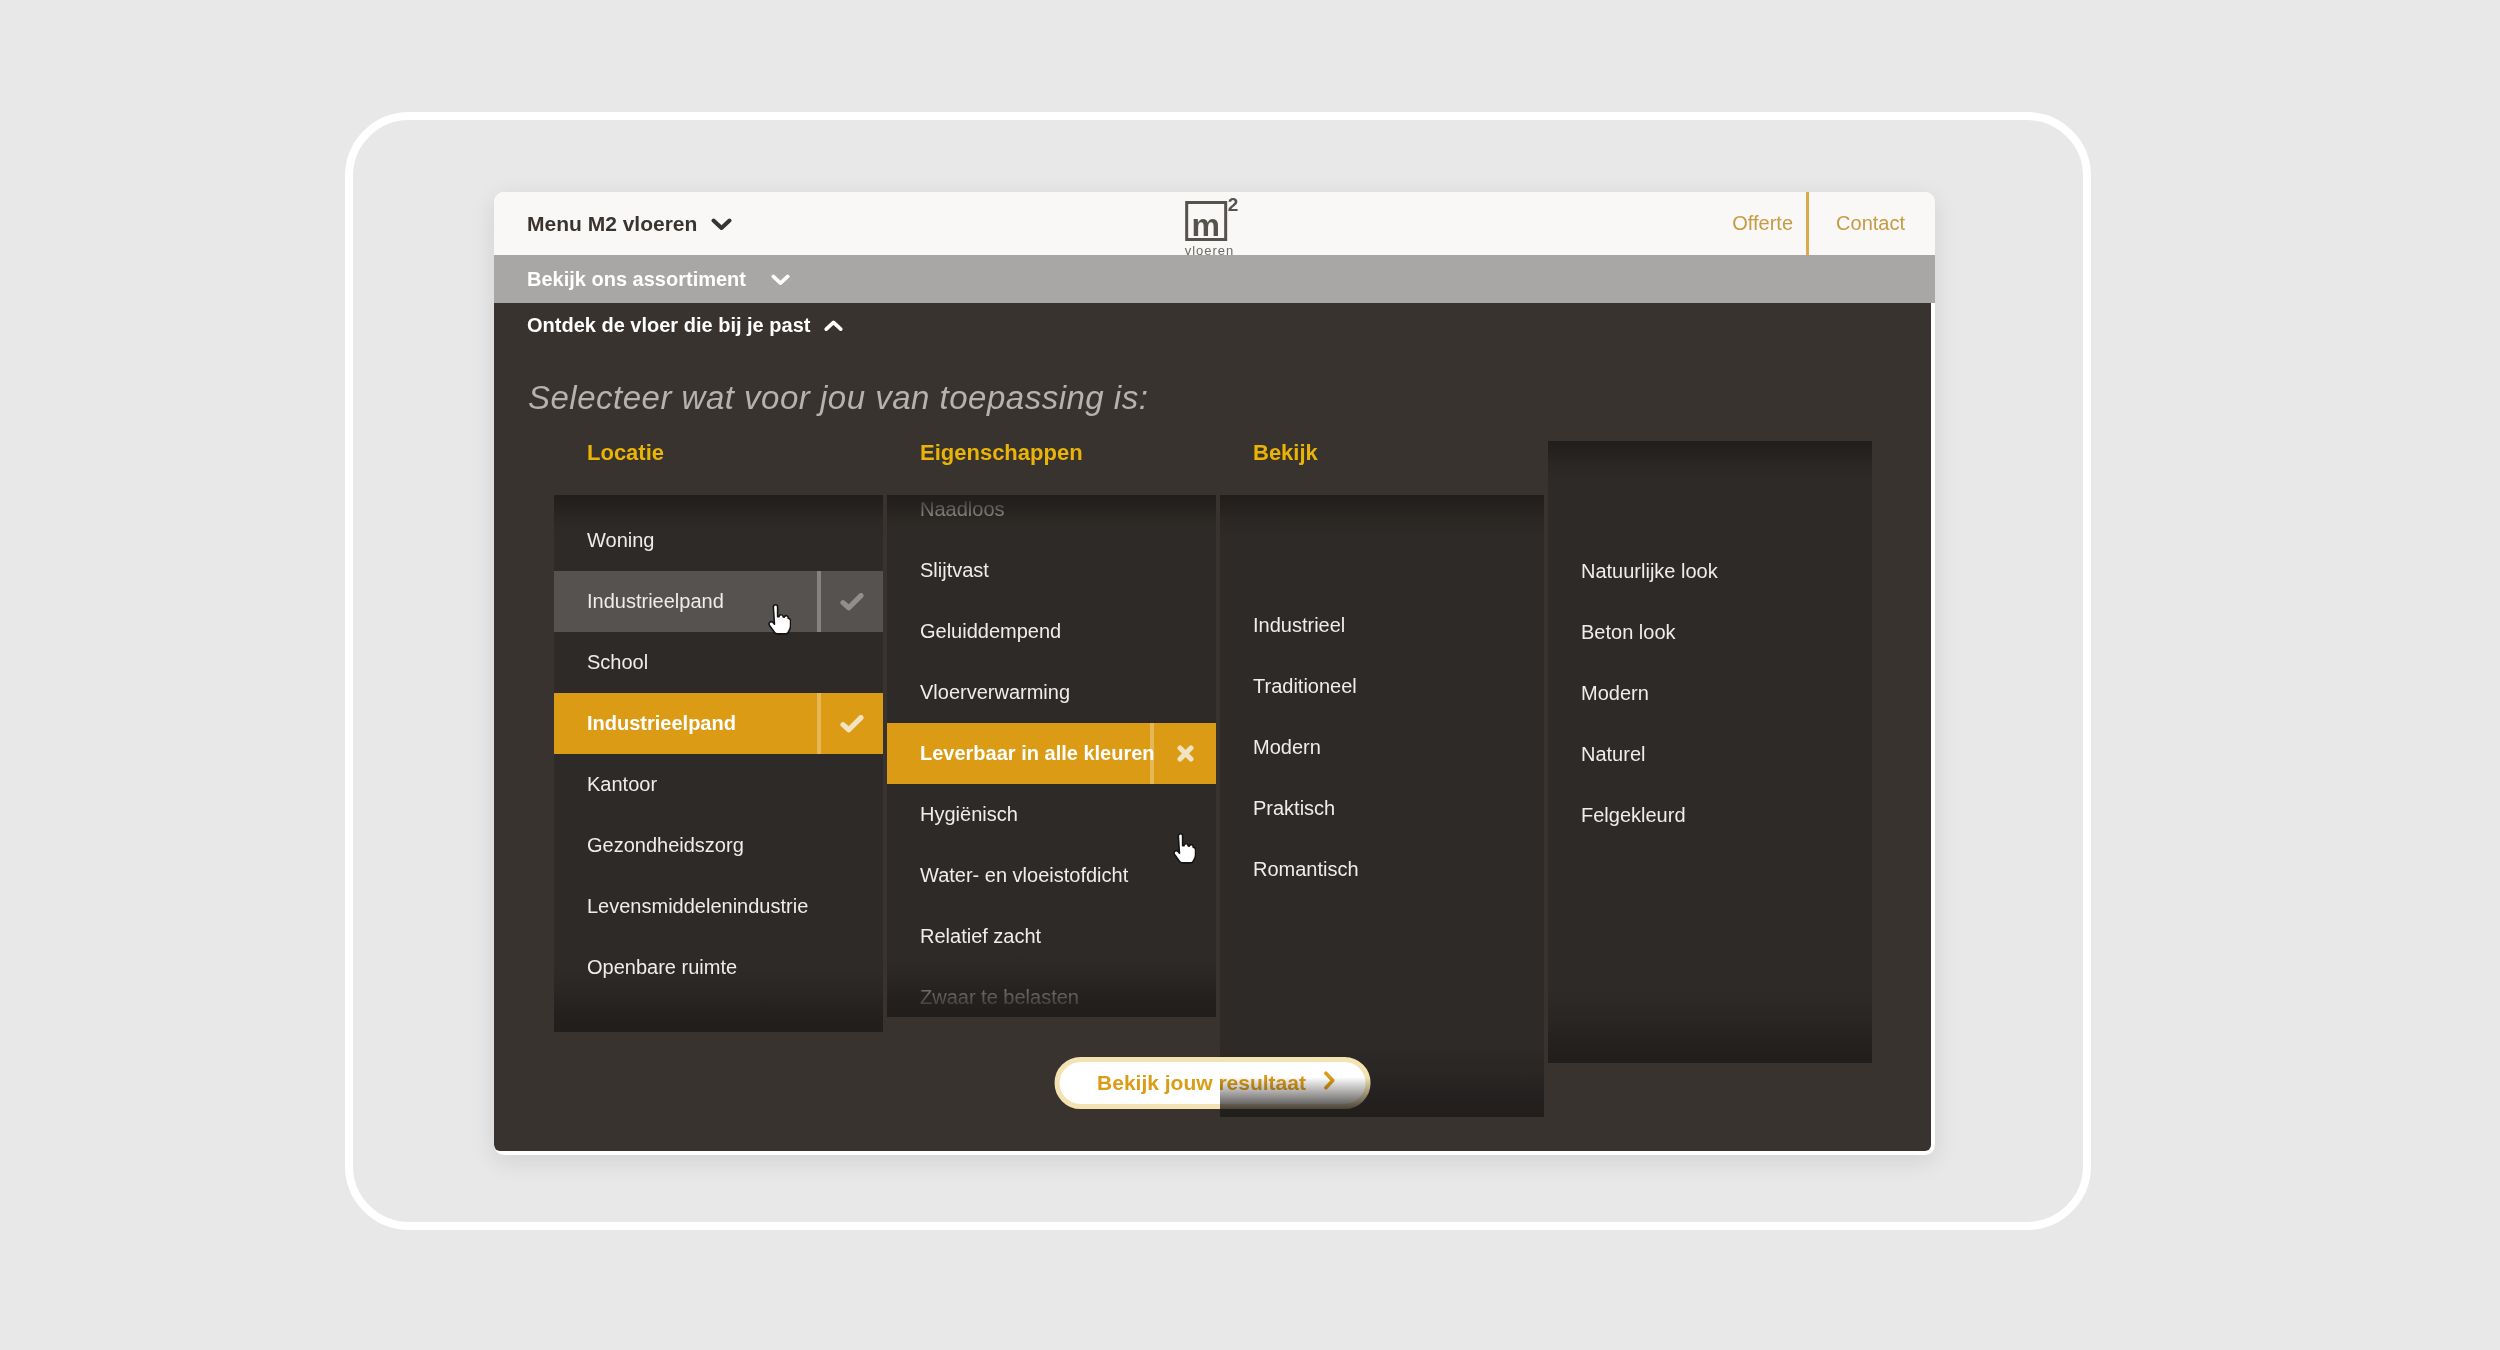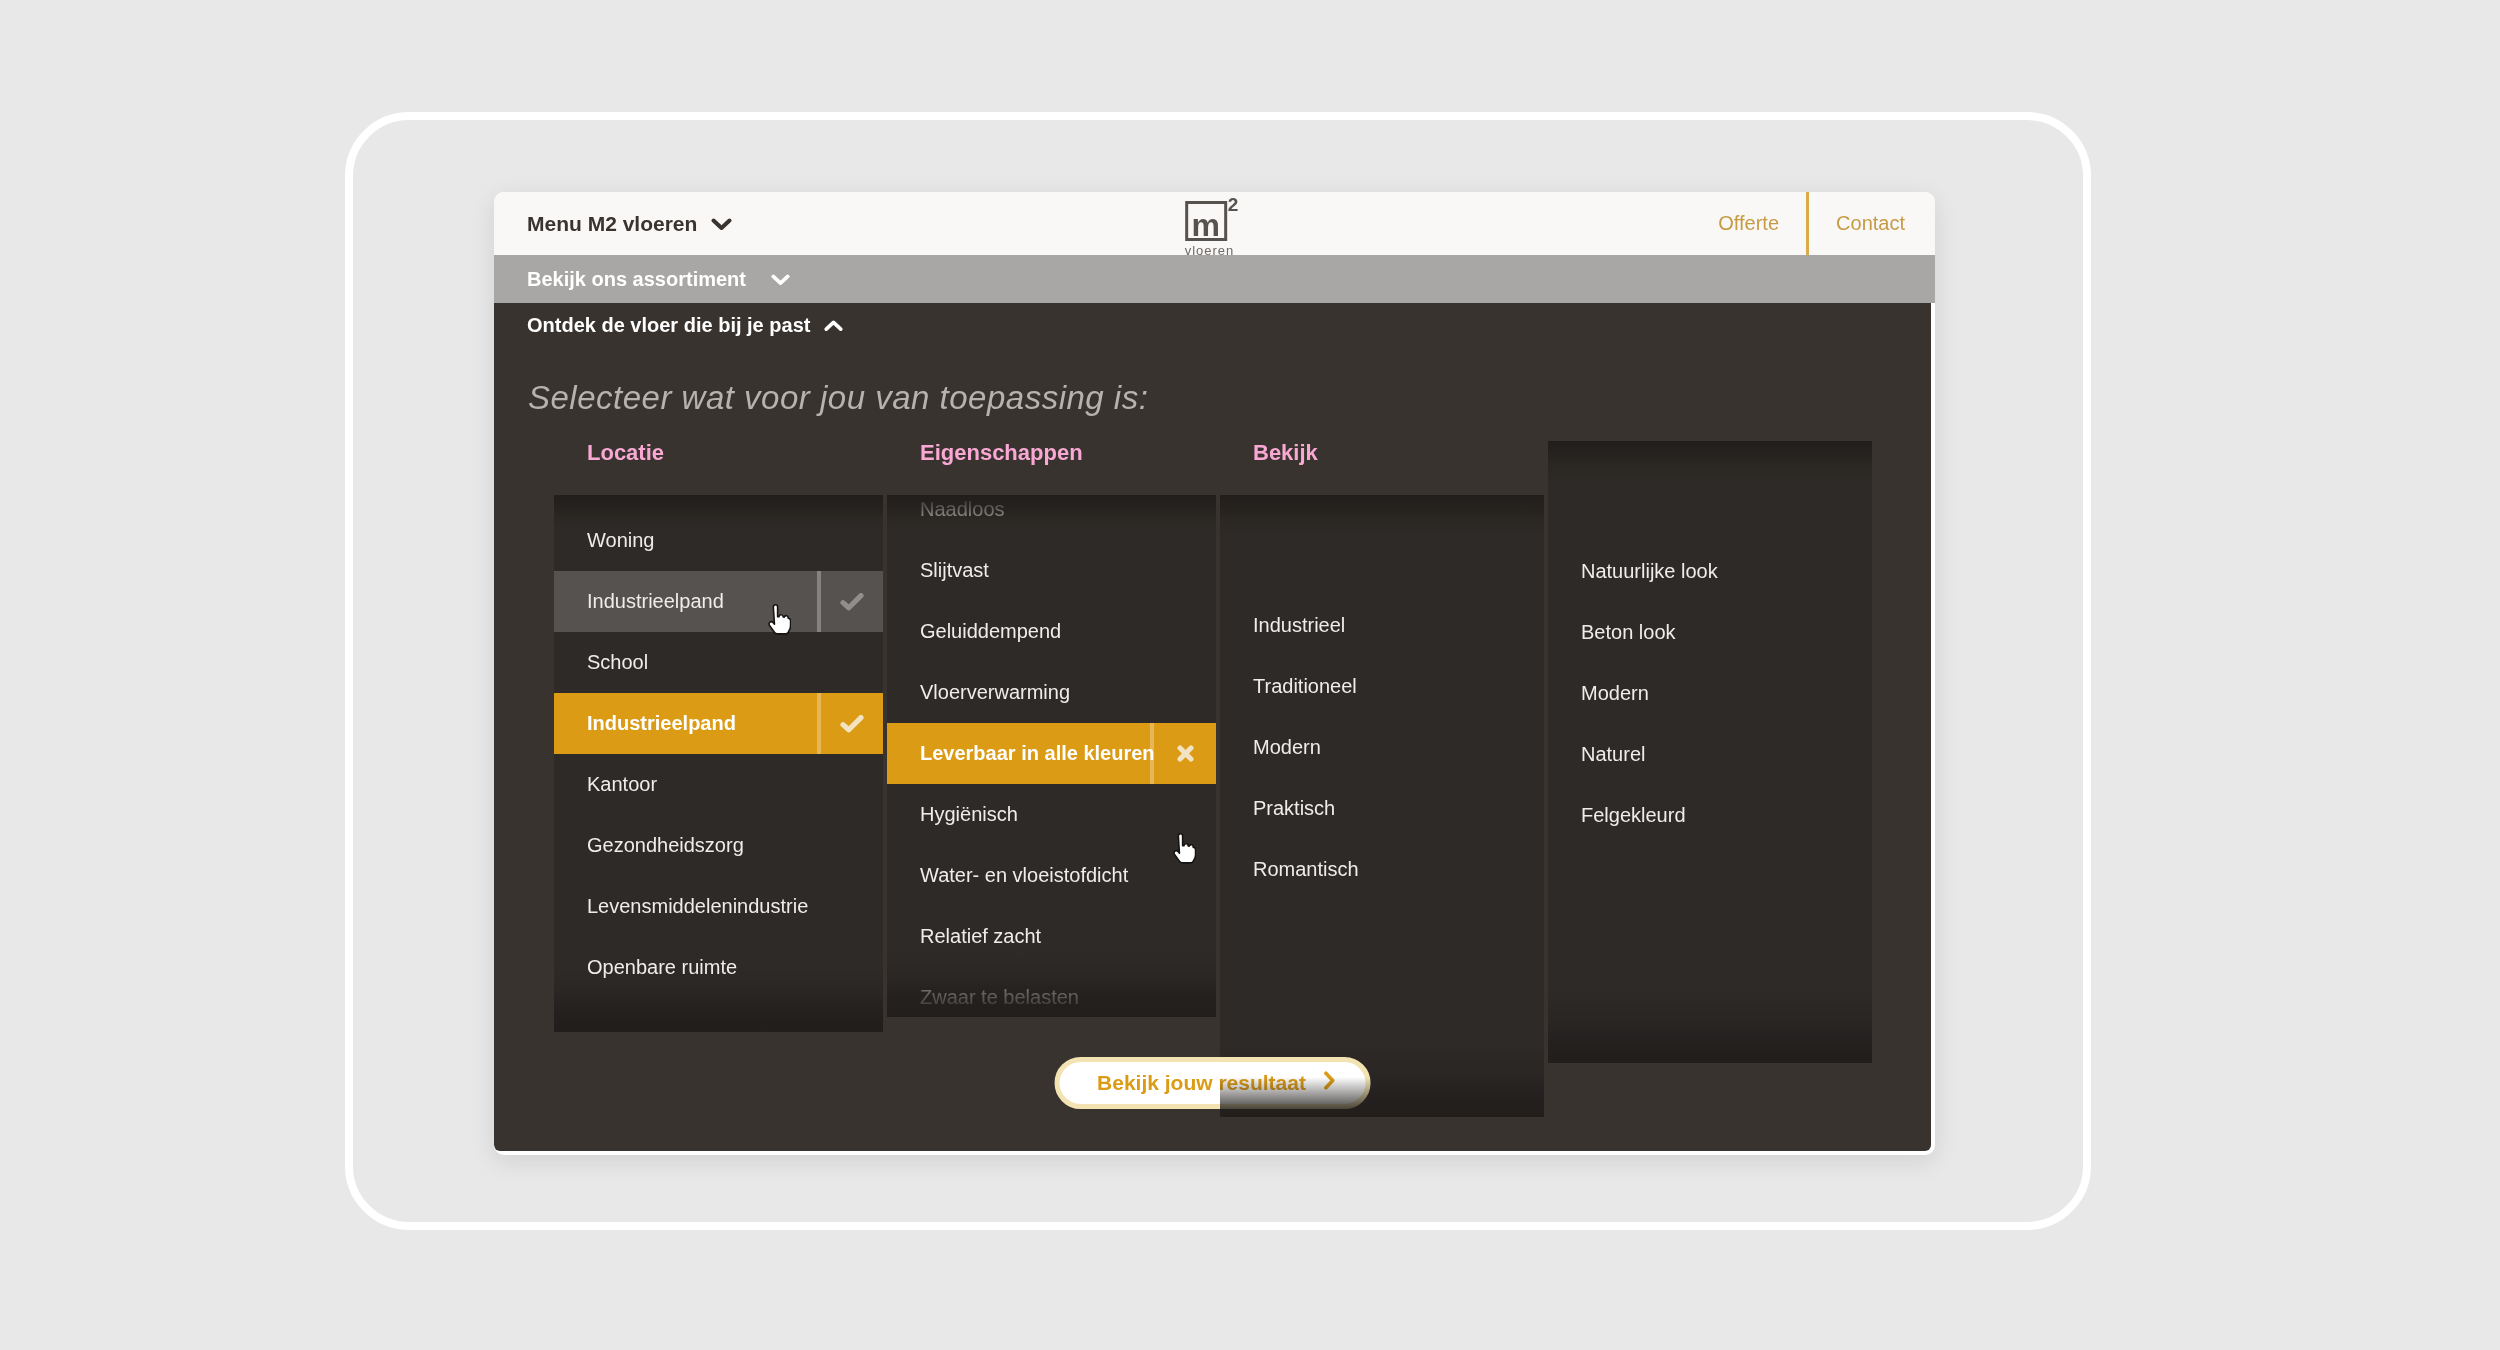--- a/index.html
+++ b/index.html
@@ -24,39 +24,39 @@
     font-weight:bold;font-size:21px;cursor:pointer;}
   .menu-toggle svg{stroke:#3a3430;}
   .logo{position:absolute;left:50%;top:9px;transform:translateX(-50%);text-align:center;color:#56524e;cursor:pointer;}
   .logo-row{display:flex;align-items:flex-start;}
   .logo-box{width:36px;height:34px;border:3px solid #56524e;display:flex;align-items:flex-end;
     justify-content:center;font-size:32px;font-weight:bold;line-height:26px;}
   .logo-sup{font-size:19px;font-weight:bold;margin-left:1px;margin-top:-7px;}
   .logo-sub{display:block;font-size:13px;letter-spacing:1px;color:#6d6965;margin-top:2px;margin-right:10px;}
   .toplinks{margin-left:auto;display:flex;align-items:stretch;height:100%;}
   .toplink{display:flex;align-items:center;color:#c69b44;font-size:20px;cursor:pointer;}
-  .toplink.offerte{padding-right:27px;text-align:right;}
+  .toplink.offerte{padding-right:13px;text-align:right;}
   .toplink.contact{padding-left:27px;padding-right:30px;}
   .toplinks-sep{width:3px;background:#d9ab4a;}
   
   .graybar{height:48px;background:#a9a7a6;display:flex;align-items:center;gap:25px;
     padding-left:33px;color:#ffffff;font-weight:bold;font-size:20px;cursor:pointer;}
   .graybar svg{stroke:#ffffff;}
   
   .panel{position:relative;height:848px;margin-right:4px;background:#38332f;border-radius:0 0 6px 6px;overflow:hidden;}
   .discover{height:44px;display:flex;align-items:center;gap:14px;padding-left:33px;
     color:#ffffff;font-weight:bold;font-size:20px;cursor:pointer;}
   .discover svg{stroke:#ffffff;}
   .intro{position:absolute;left:34px;top:76px;font-style:italic;font-size:33px;
     color:#b7b2ae;letter-spacing:.5px;}
   
   .cols{position:absolute;left:60px;top:138px;display:flex;gap:4px;}
   .col{display:flex;flex-direction:column;width:329px;}
   .col:nth-child(n+3){width:324px;}
-  .col-title{margin-left:33px;height:54px;color:#f9a8d4;font-weight:bold;font-size:22px;line-height:24px;}
+  .col-title{margin-left:33px;height:54px;color:#eab308;font-weight:bold;font-size:22px;line-height:24px;}
   .col-list{position:relative;height:522px;overflow:hidden;
     background:linear-gradient(180deg,#27231f 0%,#2e2a27 7%,#2e2a27 88%,#242020 100%);}
   .col-list::before{content:"";position:absolute;left:0;right:0;top:0;height:24px;
     background:linear-gradient(#211e1c,rgba(33,30,28,0));pointer-events:none;z-index:3;}
   .col-list::after{content:"";position:absolute;left:0;right:0;bottom:0;height:40px;
     background:linear-gradient(rgba(33,30,28,0),#211e1c);pointer-events:none;z-index:3;}
   .list-loc{padding-top:15px;}
   .list-sty{padding-top:100px;}
   .list-eig .row:first-child{margin-top:-16px;}
   .row{position:relative;height:61px;display:flex;align-items:center;

